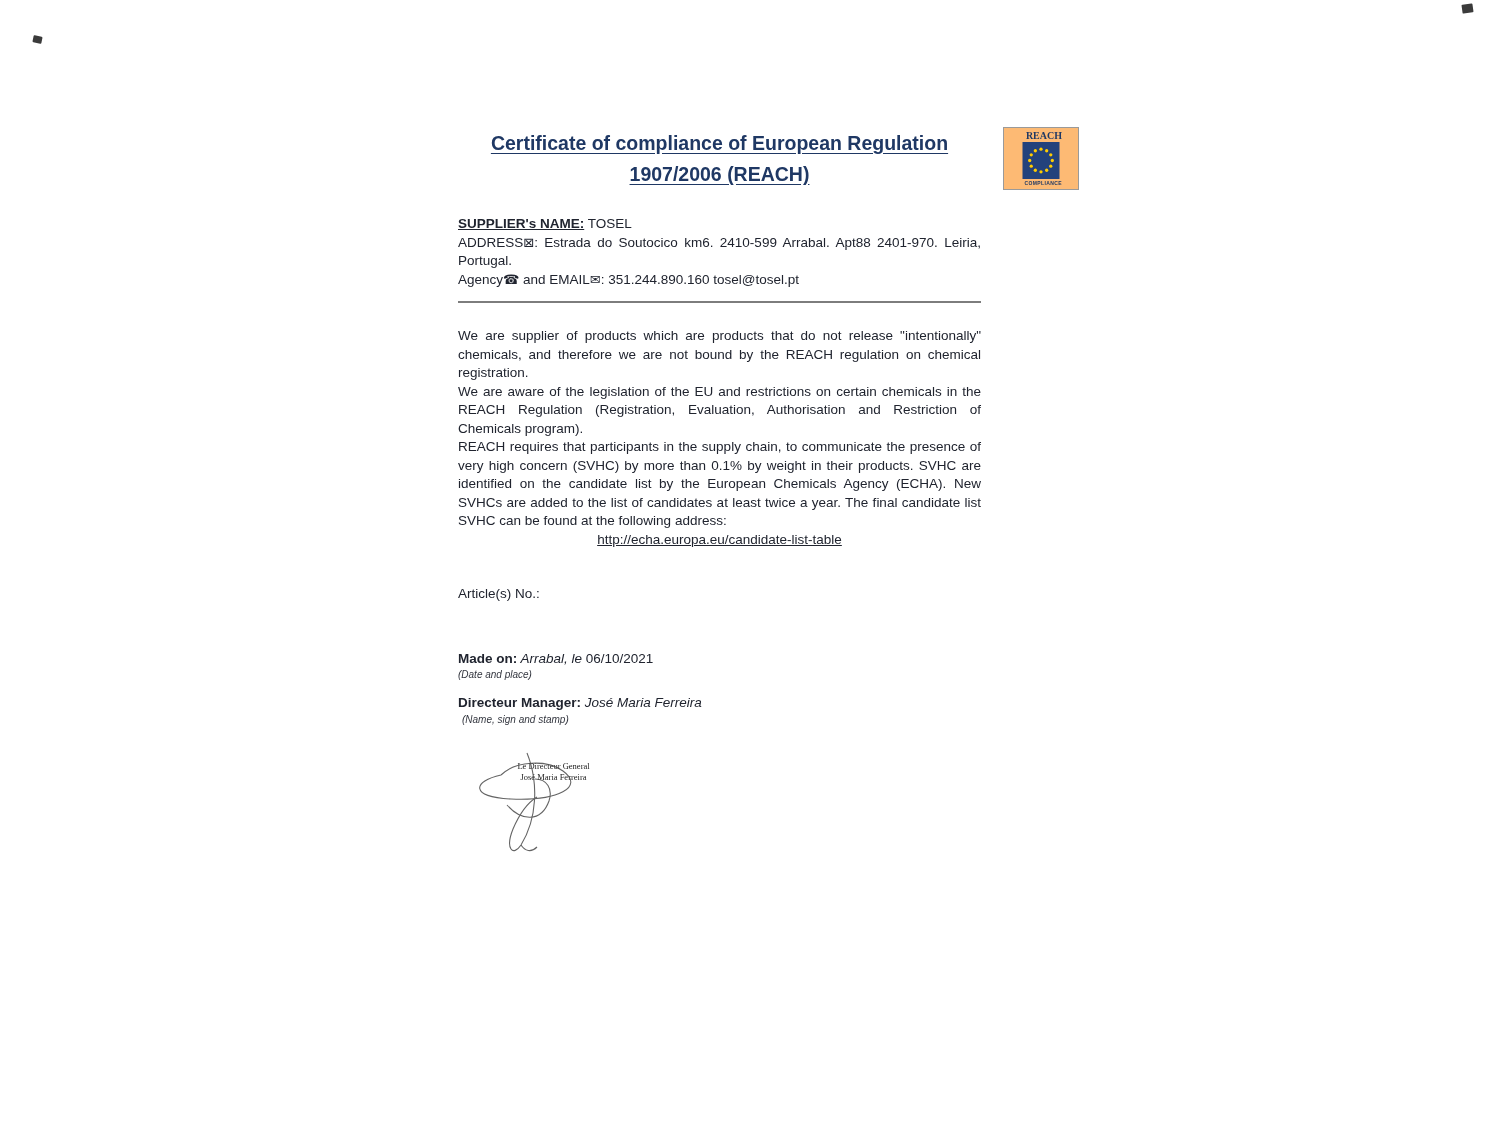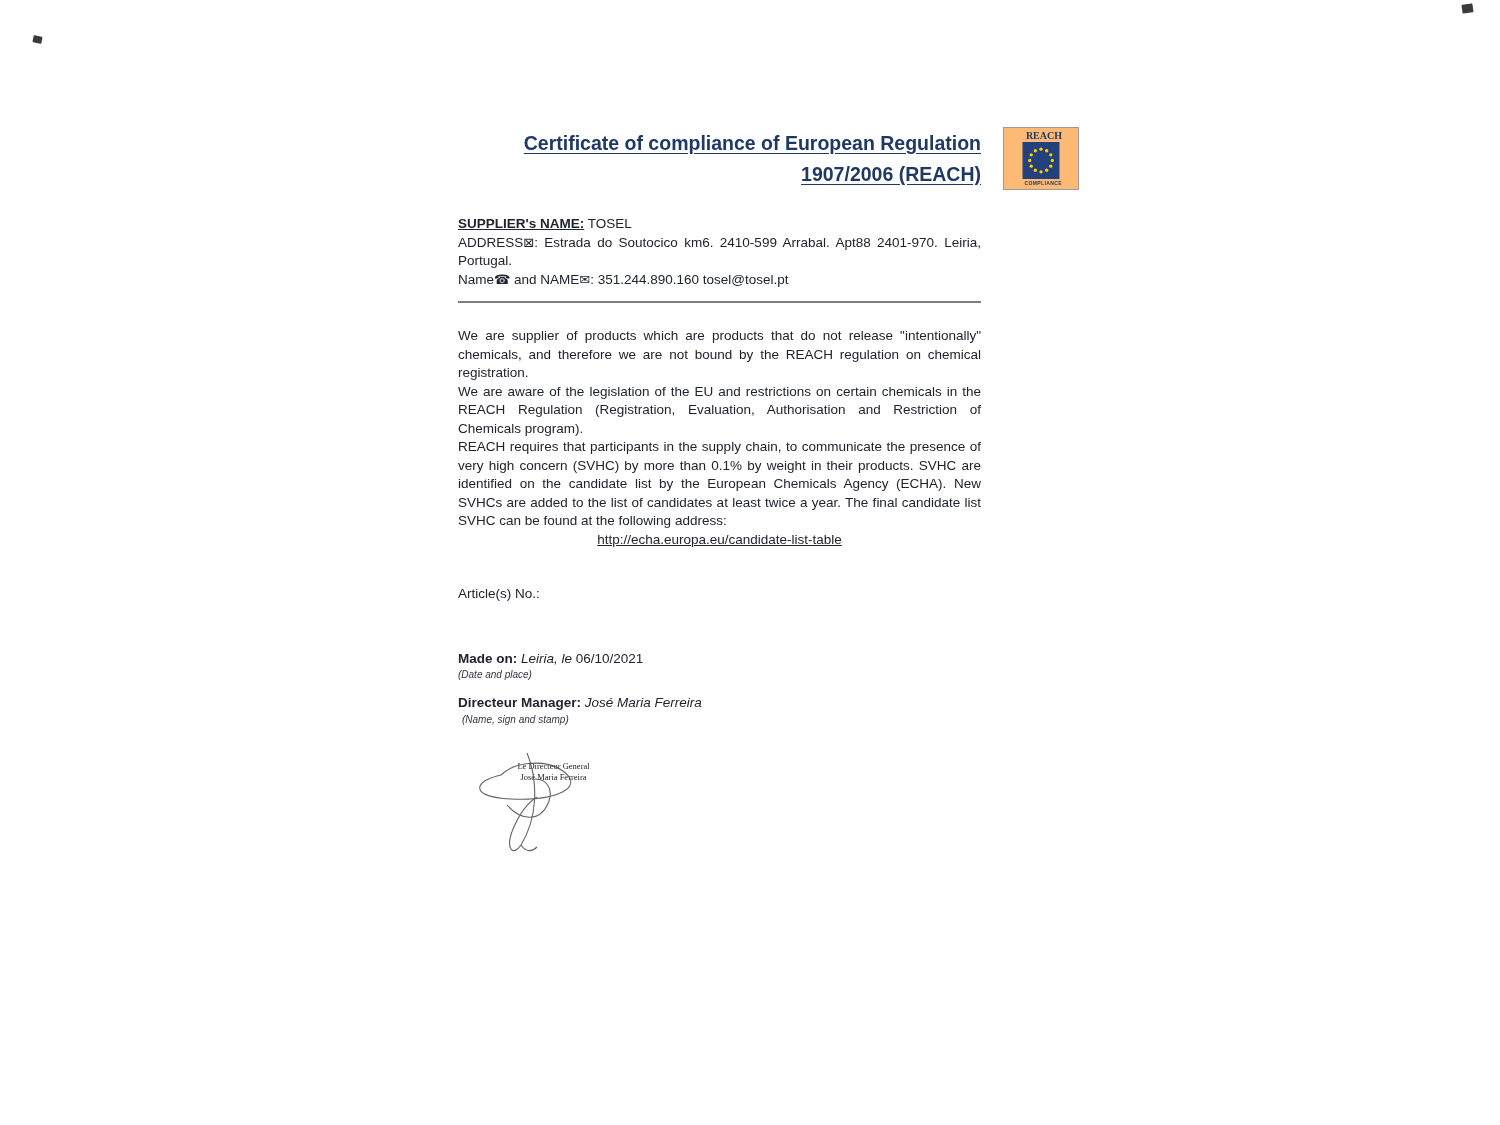--- a/index.html
+++ b/index.html
@@ -7,21 +7,21 @@
     position:relative; width:1500px; height:1125px; background:#ffffff;
     overflow:hidden; font-family:"Liberation Sans","DejaVu Sans",sans-serif;
     color:#20242f;
   }
   .artifact { position:absolute; background:#3b3b3b; border-radius:1px; }
   .artifact.a1 { left:33px; top:36px; width:9px; height:7px; transform:rotate(12deg); }
   .artifact.a2 { left:1462px; top:4px; width:11px; height:9px; transform:rotate(-8deg); }
 
   .content { position:absolute; left:458px; top:128px; width:523px; font-size:13.5px; line-height:18.5px; }
 
-  .title { text-align:right; color:#1f3864; font-weight:bold; font-size:19.5px; line-height:31px; margin-bottom:12px; }
+  .title { text-align:center; color:#1f3864; font-weight:bold; font-size:19.5px; line-height:31px; margin-bottom:12px; }
   .title .u { text-decoration:underline; text-underline-offset:3px; }
 
   .supplier { line-height:18.5px;margin-top:25px; }
   .lbl-bu { font-weight:bold; text-decoration:underline; }
   .icon-glyph { font-size:13px; }
 
   hr.rule { border:none; border-top:2px solid #7d7d7d; margin:12px 0 24px 0; }
 
   p.para { margin:0; text-align:justify; }
   .mb31 { margin-bottom:31px; }
@@ -89,41 +89,41 @@
     </div>
 
     <div class="supplier">
       <div>
         <span class="lbl-bu">SUPPLIER's NAME:</span><span> TOSEL</span>
       </div>
       <div class="para" style="text-align:justify;">
         <span>ADDRESS</span><span class="icon-glyph">⊠</span><span>: Estrada do Soutocico km6. 2410-599 Arrabal. Apt88 2401-970. Leiria, Portugal.</span>
       </div>
       <div>
-        <span>Name</span><span class="icon-glyph">☎</span><span> and NAME</span><span class="icon-glyph">✉</span><span>: 351.244.890.160 tosel@tosel.pt</span>
+        <span>Agency</span><span class="icon-glyph">☎</span><span> and EMAIL</span><span class="icon-glyph">✉</span><span>: 351.244.890.160 tosel@tosel.pt</span>
       </div>
     </div>
 
     <hr class="rule">
 
     <p class="para mb41">We are supplier of products which are products that do not release "intentionally" chemicals, and therefore we are not bound by the REACH regulation on chemical registration.</p>
 
     <p class="para mb31">We are aware of the legislation of the EU and restrictions on certain chemicals in the REACH Regulation (Registration, Evaluation, Authorisation and Restriction of Chemicals program).</p>
 
     <p class="para mb26">REACH requires that participants in the supply chain, to communicate the presence of very high concern (SVHC) by more than 0.1% by weight in their products. SVHC are identified on the candidate list by the European Chemicals Agency (ECHA). New SVHCs are added to the list of candidates at least twice a year. The final candidate list SVHC can be found at the following address:</p>
 
     <div class="link-row">
       <a href="#">http://echa.europa.eu/candidate-list-table</a>
     </div>
 
 
     <div class="mb46">Article(s) No.:</div>
 
     <div>
-      <span class="b">Made on:</span><span class="i"> Leiria, le </span><span>06/10/2021</span>
+      <span class="b">Made on:</span><span class="i"> Arrabal, le </span><span>06/10/2021</span>
     </div>
     <div class="caption">(Date and place)</div>
 
     <div class="mt12">
       <span class="b">Directeur Manager:</span><span class="i"> José Maria Ferreira</span>
     </div>
     <div class="caption indent">(Name, sign and stamp)</div>
 
     <div class="signature">
       <div class="stamp-text">

